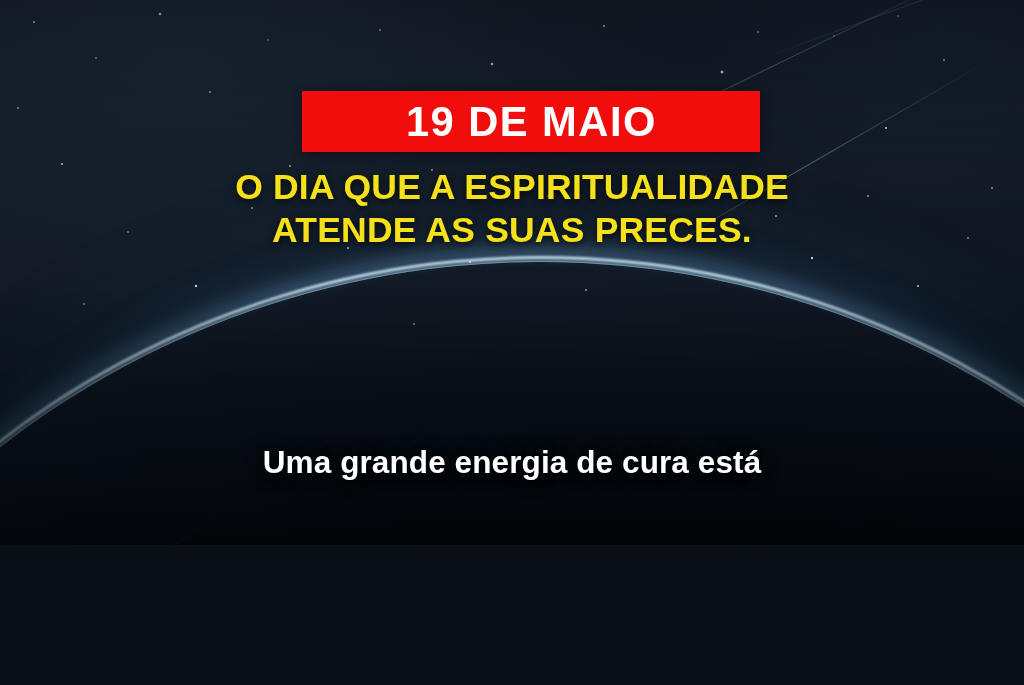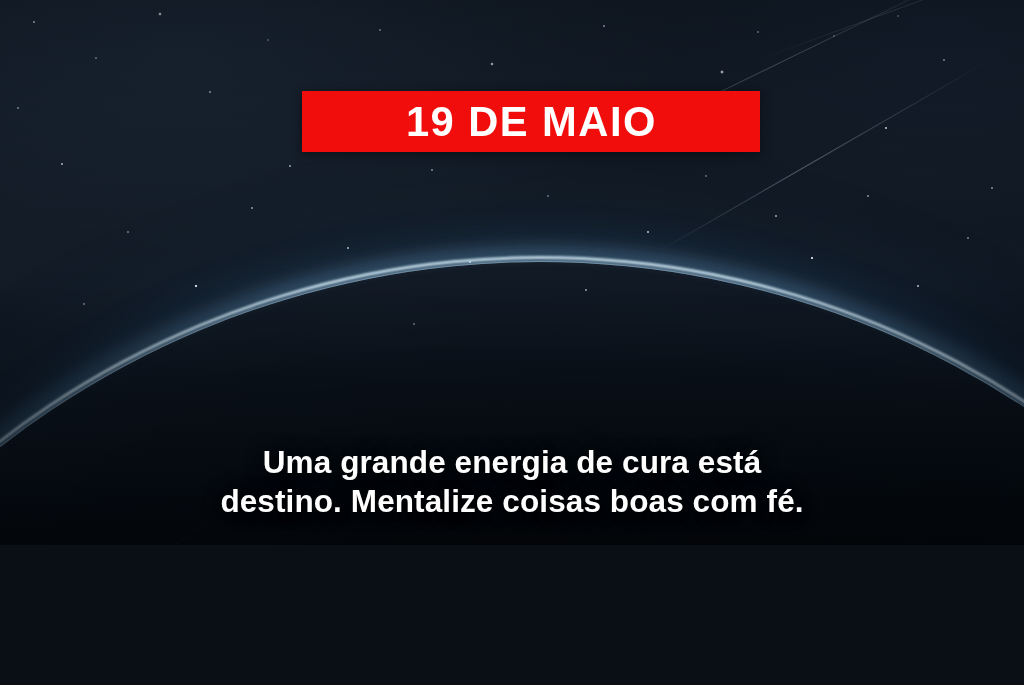--- a/index.html
+++ b/index.html
@@ -242,22 +242,25 @@
 
   <div class="topscrim"></div>
   <div class="vignette"></div>
 
   <div class="content">
 
     <div class="date-banner">
       <span>19 DE MAIO</span>
     </div>
 
+    <div class="headline">
+      <span class="ln">O DIA QUE A ESPIRITUALIDADE</span>
+      <span class="ln">ATENDE AS SUAS PRECES.</span>
+    </div>
 
     <div class="body-copy">
       <span class="ln">Uma grande energia de cura está</span>
-      <span class="ln">destino. Mentalize coisas boas com fé.</span>
     </div>
 
     <div class="cta">COMENTE: ASSIM SEJA!</div>
 
   </div>
 </div>
 
 </body></html>

